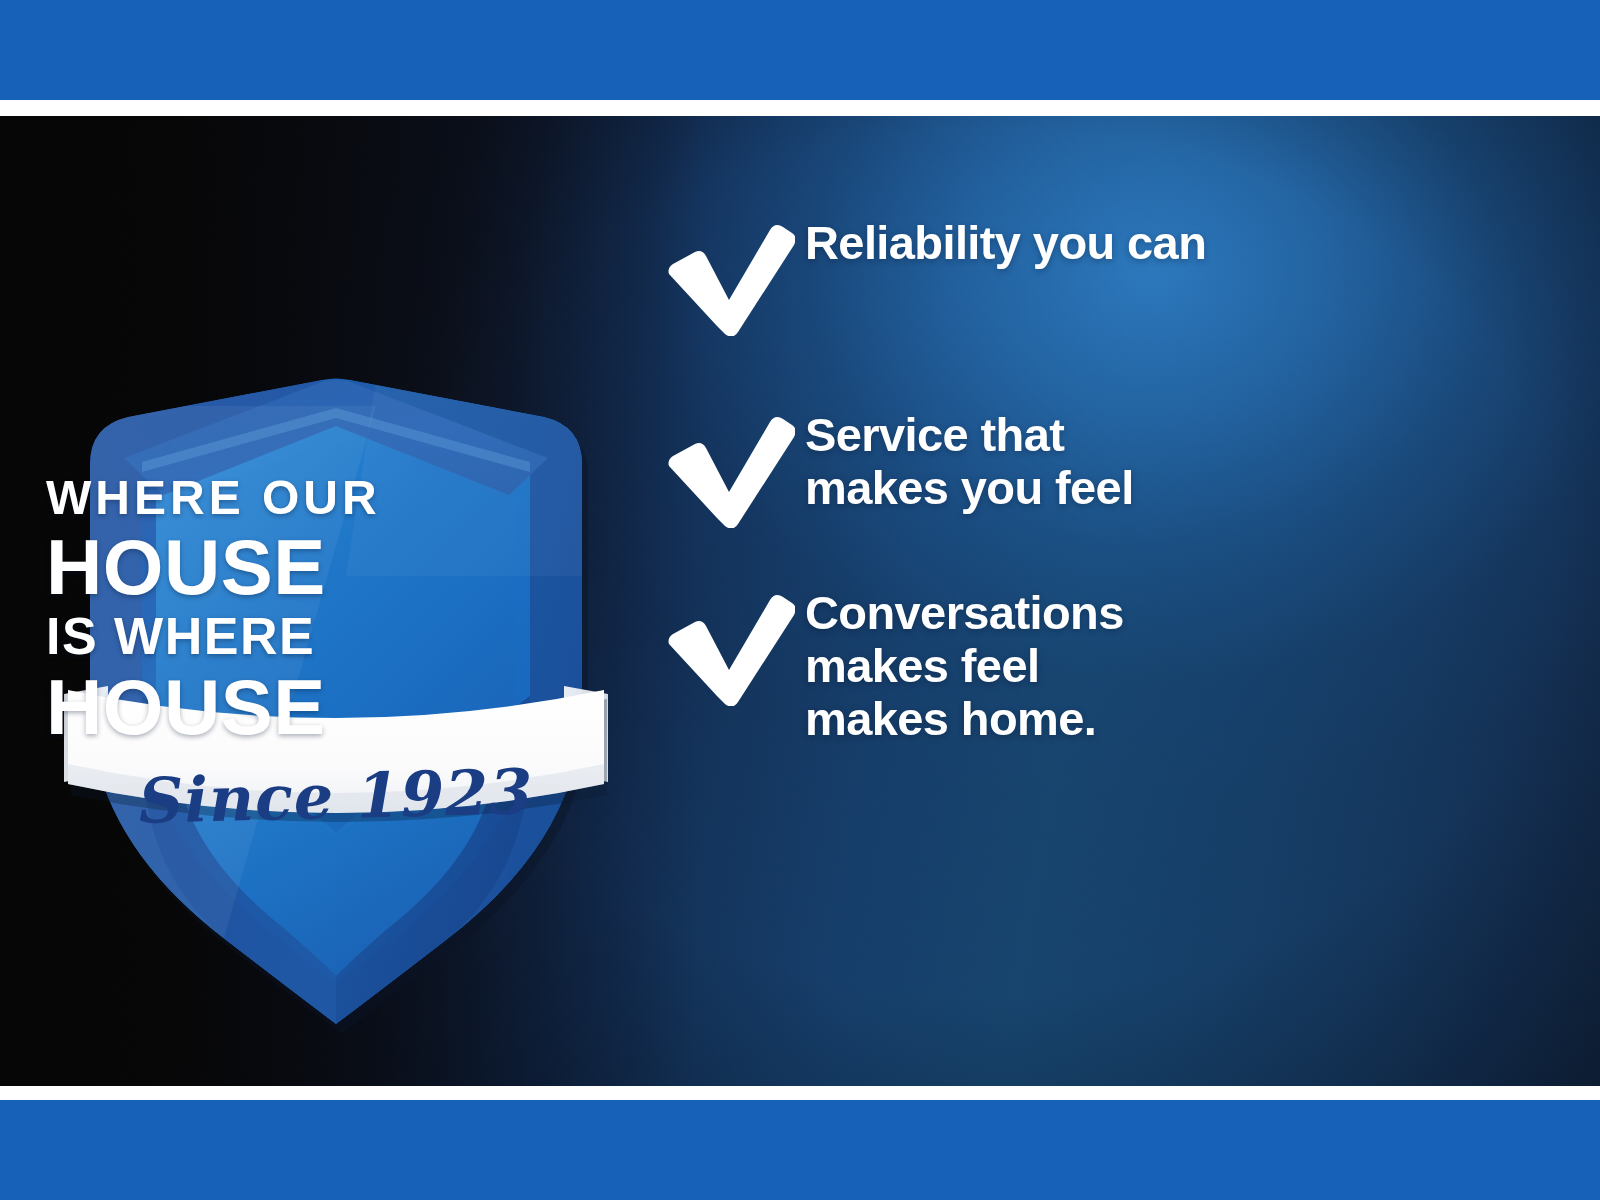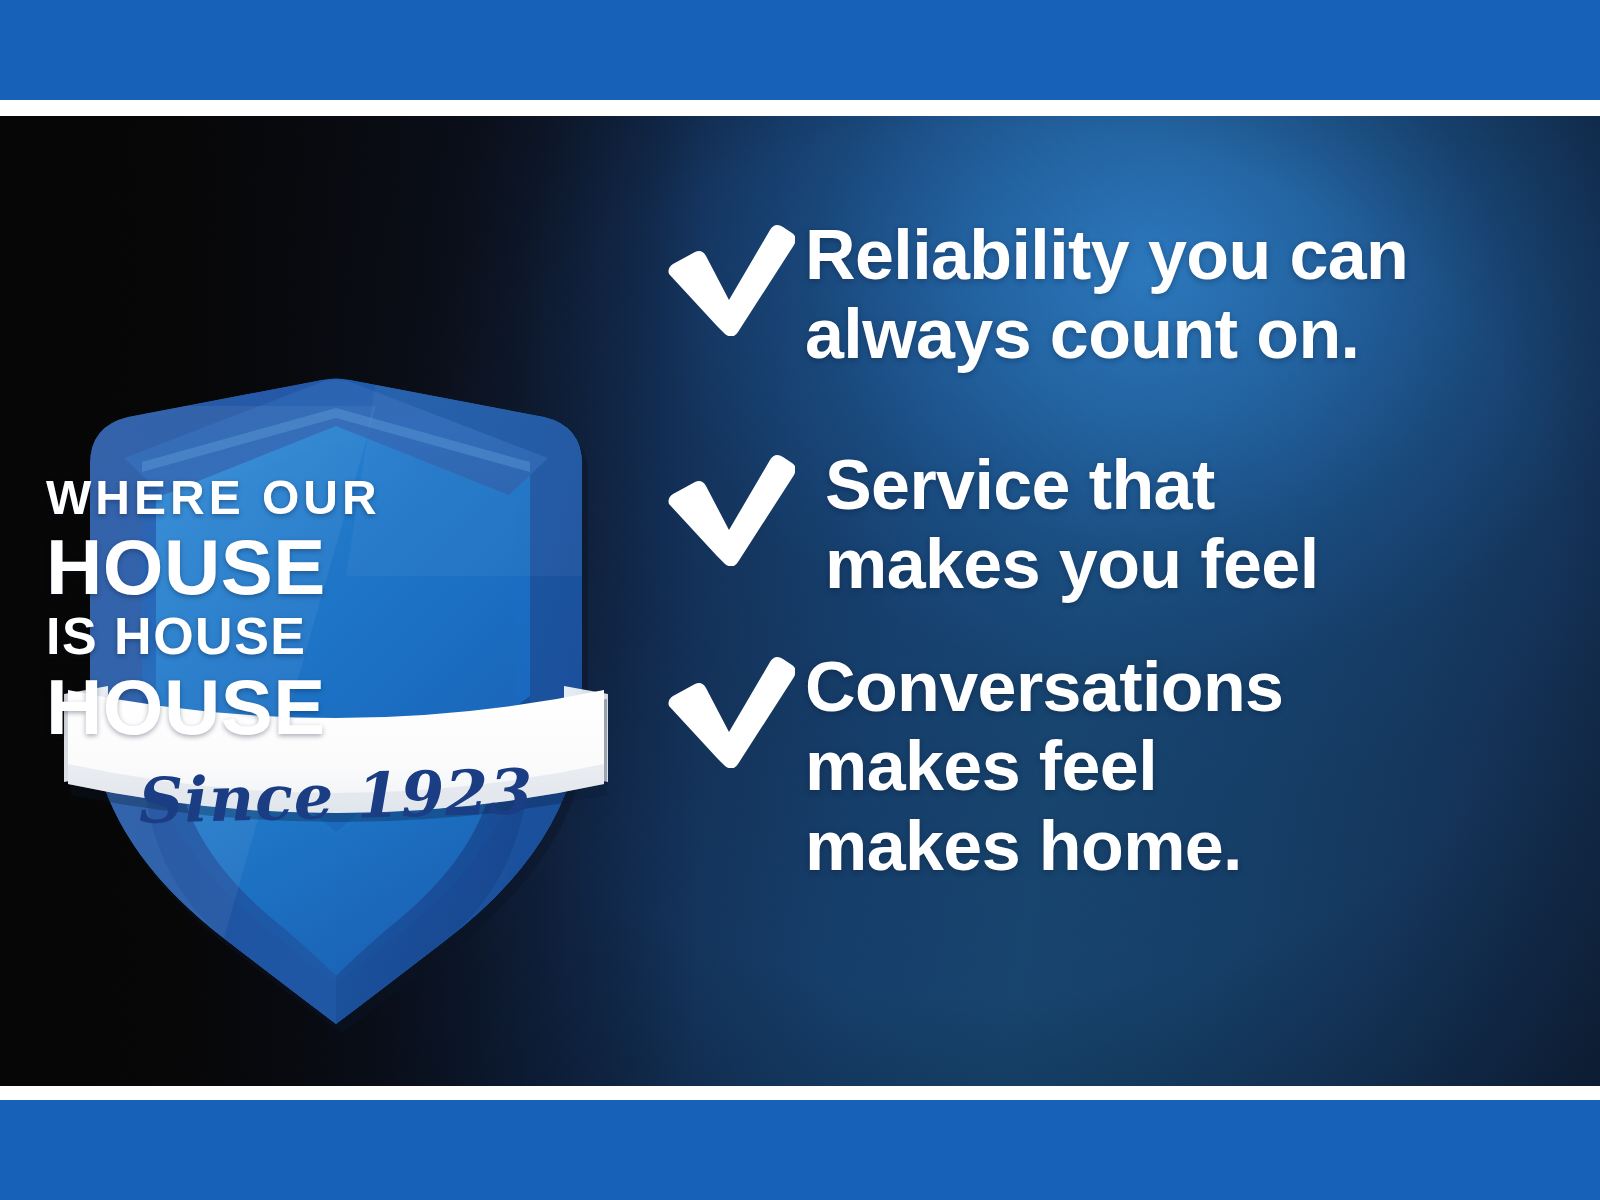--- a/index.html
+++ b/index.html
@@ -179,29 +179,29 @@
     flex: 0 0 auto;
     width: 140px;
     padding-top: 8px;
   }
   .benefit .check svg { display: block; width: 130px; height: 112px; }
   .benefit .copy {
     flex: 1 1 auto;
     color: #ffffff;
     font-family: "Liberation Sans", sans-serif;
     font-weight: bold;
-    font-size: 70px;
+    font-size: 47px;
     line-height: 1.13;
     letter-spacing: -0.6px;
     text-shadow: 0 2px 6px rgba(2,12,32,0.30);
   }
   .benefit .copy .line { display: block; white-space: nowrap; }
 
   #benefit-1 { margin-bottom: 72px; }
-  #benefit-2 { margin-bottom: 44px; gap: 20px; }
+  #benefit-2 { margin-bottom: 58px; }
   #benefit-3 { margin-bottom: 12px; }
 </style>
 </head>
 <body>
 
 <div id="stage">
 
   <div id="bar-top" class="brand-bar"></div>
   <div id="gap-top" class="gap"></div>
 
@@ -325,36 +325,35 @@
                    Q 290,470 558,414
                    L 558,508
                    Q 290,566 22,508 Z" fill="url(#gBanner)"></path>
 
           <path d="M 22,488 Q 290,546 558,488 L 558,508 Q 290,566 22,508 Z" fill="#c9d2dd" opacity="0.35"></path>
         </g>
       </svg>
 
       <div class="badge-text" id="t-where">WHERE OUR</div>
       <div class="badge-text" id="t-house1">HOUSE</div>
-      <div class="badge-text" id="t-isyour">IS HOUSE</div>
+      <div class="badge-text" id="t-isyour">IS WHERE</div>
       <div class="badge-text" id="t-house2">HOUSE</div>
       <div id="t-since">Since 1923</div>
     </div>
 
     <div id="benefits">
 
       <div class="benefit" id="benefit-1">
         <div class="check">
           <svg viewBox="0 0 130 112" xmlns="http://www.w3.org/2000/svg">
             <path d="M 4,50 Q 2,44 8,40 L 30,28 Q 37,25 41,32 L 64,76 L 105,6 Q 110,-2 118,3 L 127,9 Q 133,13 129,21 L 73,108 Q 68,116 60,110 L 52,102 Z" fill="#ffffff"></path>
           </svg>
         </div>
         <div class="copy">
           <span class="line">Reliability you can</span>
-          <span class="line">always count on.</span>
         </div>
       </div>
 
       <div class="benefit" id="benefit-2">
         <div class="check">
           <svg viewBox="0 0 130 112" xmlns="http://www.w3.org/2000/svg">
             <path d="M 4,50 Q 2,44 8,40 L 30,28 Q 37,25 41,32 L 64,76 L 105,6 Q 110,-2 118,3 L 127,9 Q 133,13 129,21 L 73,108 Q 68,116 60,110 L 52,102 Z" fill="#ffffff"></path>
           </svg>
         </div>
         <div class="copy">

